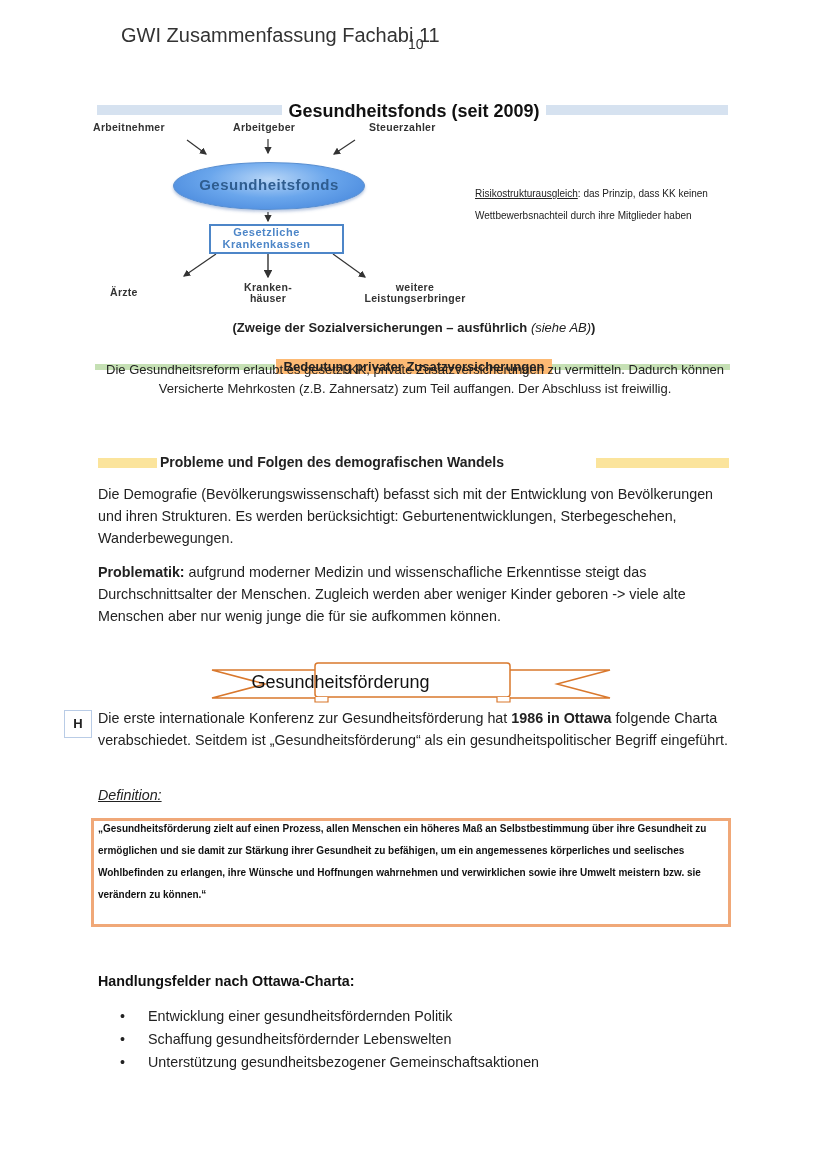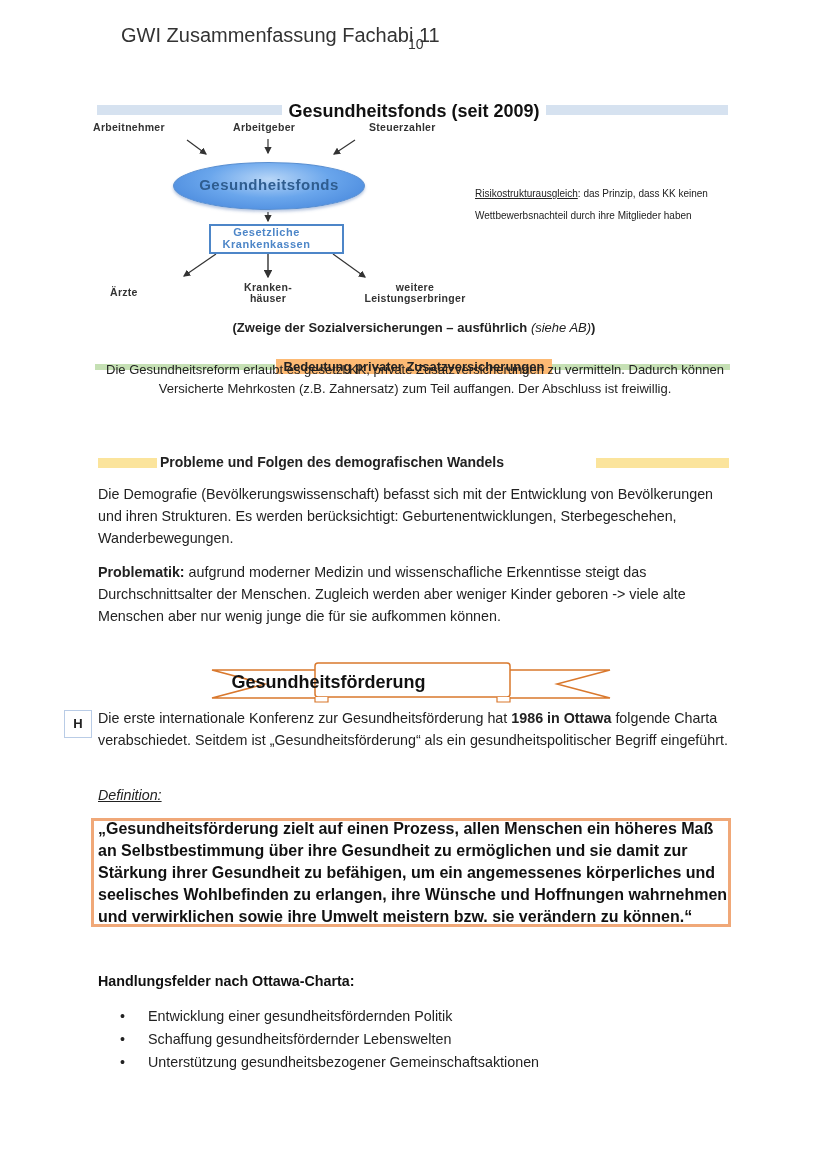--- a/index.html
+++ b/index.html
@@ -29,27 +29,27 @@
 
   .h-green { left:0; width:828px; top:359px; text-align:center; font-size:13px; font-weight:bold; color:#222; }
   .h-green span { background:#fdba74; padding:0 8px; }
   .para-center { left:95px; width:640px; top:360px; text-align:center; font-size:13px; line-height:19px; color:#222; }
 
   .h-yellow { left:0; width:664px; top:454px; text-align:center; font-size:14px; font-weight:bold; color:#222; }
   .h-yellow span { background:#fff; padding:0 3px; }
   .para { left:98px; width:640px; font-size:14.3px; line-height:22px; color:#222; }
 
   .ribbon-svg { position:absolute; left:210px; top:660px; }
-  .ribbon-text { left:0; width:657px; top:672px; text-align:center; font-size:18px; font-weight:bold; color:#111; }
+  .ribbon-text { left:0; width:657px; top:672px; text-align:center; font-size:18px; font-weight:normal; color:#111;padding-left:12px; }
 
   .h-badge { left:64px; top:710px; width:26px; height:26px; border:1px solid #b9cce6; font-size:13px; font-weight:bold; text-align:center; line-height:26px; color:#222; }
 
   .def-label { left:98px; top:787px; font-size:14.3px; font-style:italic; text-decoration:underline; color:#222; }
   .def-box { left:91px; top:818px; width:640px; height:109px; border:3px solid #f0a878; padding:0 4px; box-sizing:border-box; }
-  .def-text { left:98px; top:818px; width:635px; font-size:16px; font-weight:bold; line-height:22px; color:#111; }
+  .def-text { left:98px; top:818px; width:635px; font-size:10px; font-weight:bold; line-height:22px; color:#111; }
 
   .hf-title { left:98px; top:973px; font-size:14.3px; font-weight:bold; color:#111; }
   .list { left:120px; top:1005px; margin:0; padding:0; list-style:none; font-size:14.3px; line-height:23px; color:#222; }
   .list li { position:relative; padding-left:28px; }
   .list li .bullet { position:absolute; left:0; top:0; }
 </style>
 </head>
 <body>
 
 <div class="abs header-title">GWI Zusammenfassung Fachabi 11</div>

